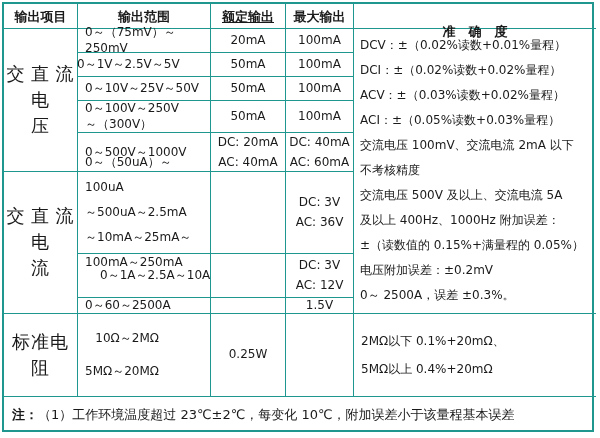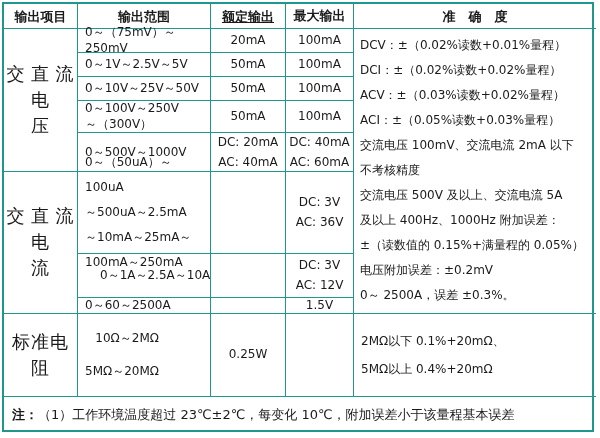--- a/index.html
+++ b/index.html
@@ -51,24 +51,24 @@
 
   <div class="cell c th" style="left:4px;top:4px;width:73px;height:24px;">
       <span class="txt">输出项目</span>
     </div>
   <div class="cell c th" style="left:78px;top:4px;width:132px;height:24px;">
       <span class="txt">输出范围</span>
     </div>
   <div class="cell c th" style="left:211px;top:4px;width:74px;height:24px;text-decoration:underline;">
       <span class="txt">额定输出</span>
     </div>
-  <div class="cell c th" style="left:286px;top:4px;width:67px;height:24px;font-family:Liberation Mono, monospace;">
+  <div class="cell c th" style="left:286px;top:4px;width:67px;height:24px;">
       <span class="txt">最大输出</span>
     </div>
-  <div class="cell c th" style="left:354px;top:4px;width:242px;height:24px;">
+  <div class="cell c th" style="left:354px;top:19px;width:242px;height:24px;">
       <span class="txt">准　确　度</span>
     </div>
 
   <div class="cell c seclabel" style="left:4px;top:28px;width:73px;height:143px;">
       <span class="txt">交 直 流
 电　　压</span>
     </div>
   <div class="cell c seclabel" style="left:4px;top:171px;width:73px;height:142px;">
       <span class="txt">交 直 流
 电　　流</span>
@@ -80,21 +80,21 @@
   <div class="cell l" style="left:78px;top:28px;width:132px;height:24px;">
       <span class="txt">0～（75mV）～250mV</span>
     </div>
   <div class="cell c" style="left:211px;top:28px;width:74px;height:24px;">
       <span class="txt">20mA</span>
     </div>
   <div class="cell c" style="left:286px;top:28px;width:67px;height:24px;">
       <span class="txt">100mA</span>
     </div>
 
-  <div class="cell l" style="left:78px;top:52px;width:132px;height:24px;">
+  <div class="cell l" style="left:70px;top:52px;width:132px;height:24px;">
       <span class="txt">0～1V～2.5V～5V</span>
     </div>
   <div class="cell c" style="left:211px;top:52px;width:74px;height:24px;">
       <span class="txt">50mA</span>
     </div>
   <div class="cell c" style="left:286px;top:52px;width:67px;height:24px;">
       <span class="txt">100mA</span>
     </div>
 
   <div class="cell l" style="left:78px;top:76px;width:132px;height:24px;">

